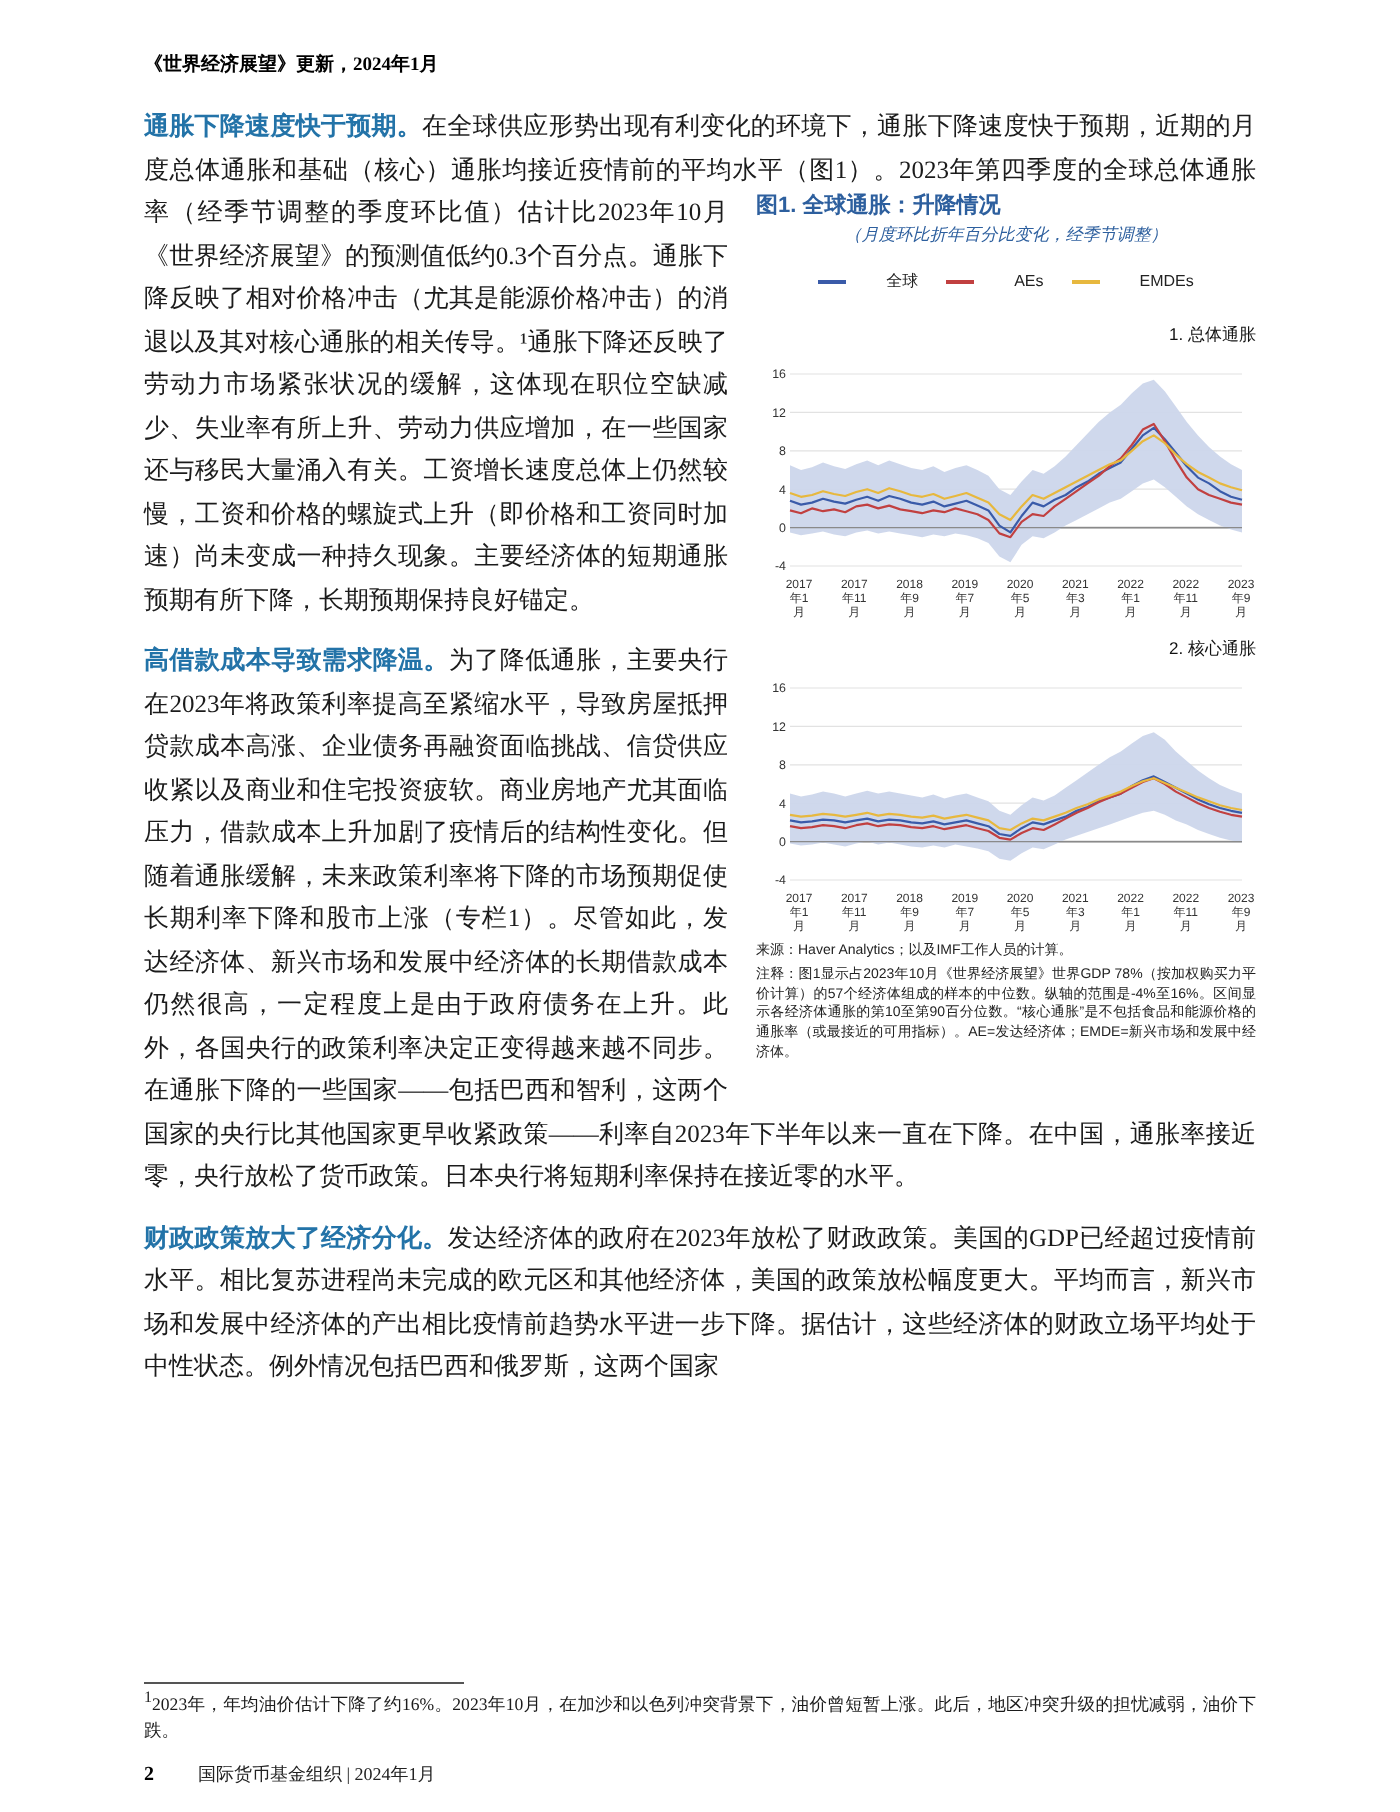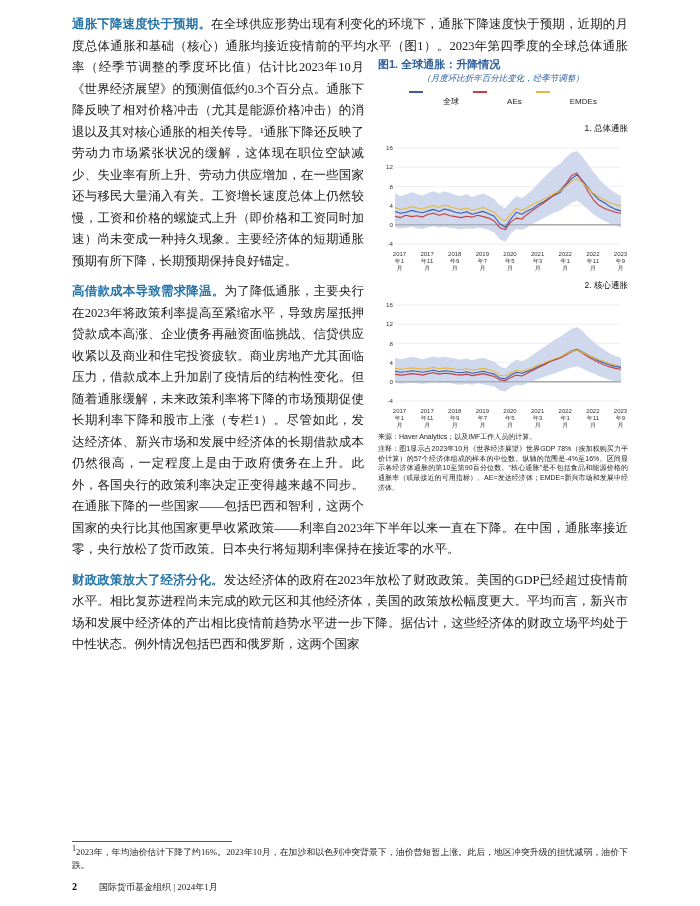--- a/index.html
+++ b/index.html
@@ -47,21 +47,21 @@
     line-height:1.25;text-align:left;
   }
   .fig-subtitle{
     font-size:8.5px;font-style:italic;color:var(--figblue);
     line-height:1.3;margin-top:1px;text-align:center;
   }
   .legend{
     display:flex;justify-content:center;gap:14px;
     margin:7px 0 6px 0;font-size:8px;color:#222;align-items:center;
   }
-  .leg-item{display:inline-flex;gap:20px;}
+  .leg-item{display:inline-flex;align-items:center;gap:20px;}
   .leg-line{display:inline-block;width:14px;height:2px;}
   .panel-title{font-size:8.5px;font-weight:normal;color:#111;margin:4px 0 0 2px;text-align:right;}
   .chart-svg-holder{line-height:0;}
   .xlabels{
     display:flex;justify-content:space-between;
     padding-left:14px;margin-top:1px;margin-bottom:3px;
   }
   .xlab{
     width:15px;font-size:6px;line-height:1.15;text-align:center;
     word-break:break-all;color:#333;
@@ -81,20 +81,21 @@
     display:flex;align-items:baseline;gap:22px;
   }
   .pageno{font-size:10px;font-weight:bold;color:#000;}
   .footer-text{font-size:9px;color:#222;}
 </style>
 </head>
 <body>
 
 <div class="page">
 
+  <div class="running-header">《世界经济展望》更新，2024年1月</div>
 
   <div class="content">
 
     <div class="fig-push"></div>
 
     <figure class="figure">
       <div class="fig-title">图1. 全球通胀：升降情况</div>
       <div class="fig-subtitle">（月度环比折年百分比变化，经季节调整）</div>
       <div class="legend">
           <span class="leg-item">

